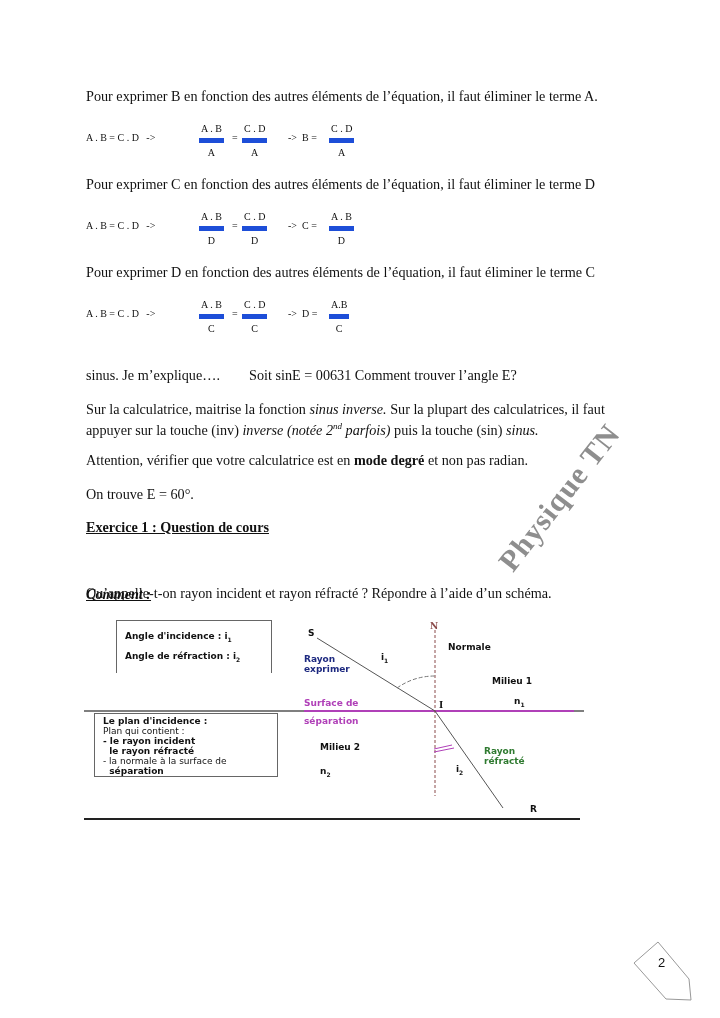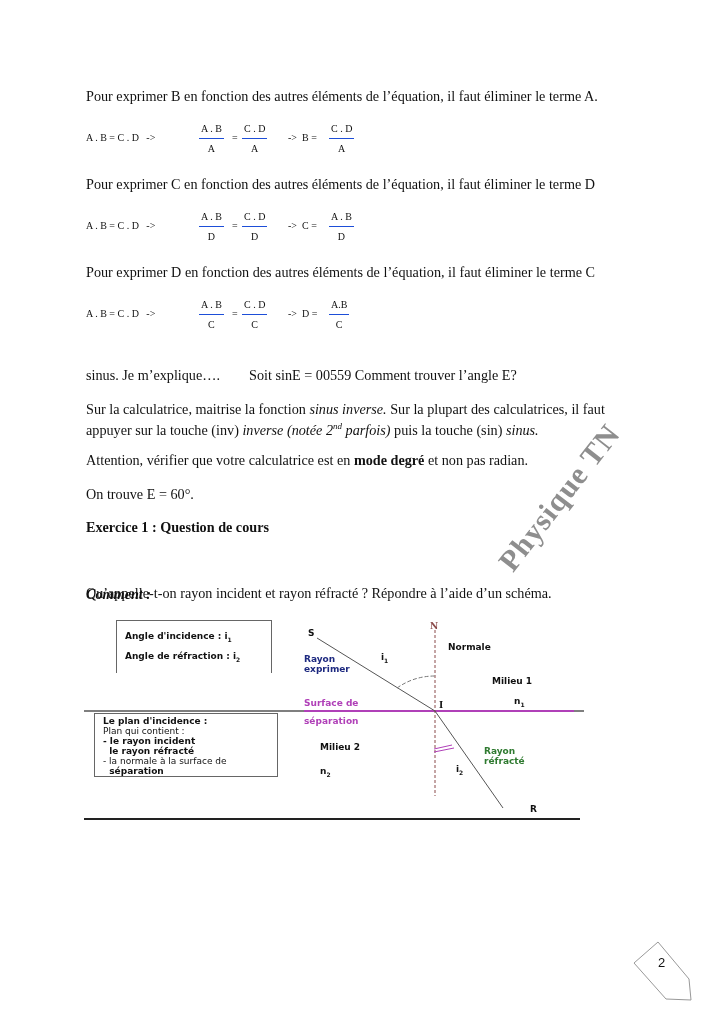--- a/index.html
+++ b/index.html
@@ -3,26 +3,26 @@
 <meta charset="utf-8">
 <style>
   html, body { margin: 0; padding: 0; background: #ffffff; }
   body { width: 720px; height: 1018px; position: relative; overflow: hidden;
          font-family: "Liberation Serif", "DejaVu Serif", serif; color: #111; }
   .p { position: absolute; left: 86px; font-size: 14.2px; line-height: 17px; white-space: nowrap; }
   .eq { position: absolute; left: 86px; height: 40px; font-size: 10px; }
   .eq .lhs { position: absolute; top: 12px; left: 0; white-space: pre; }
   .eq .arrow { position: absolute; top: 12px; white-space: pre; }
   .frac { position: absolute; top: 0; display: inline-block; text-align: center; }
-  .frac .num { display: block; border-bottom: 1px solid #1d4ed8; padding: 0 2px 1px; line-height: 17px; }
+  .frac .num { display: block; border-bottom: 5px solid #1d4ed8; padding: 0 2px 1px; line-height: 17px; }
   .frac .den { display: block; line-height: 19px; }
   .eqsign { position: absolute; top: 12px; }
   .bold { font-weight: bold; }
   .ital { font-style: italic; }
-  .ul { }
+  .ul { text-decoration: underline; }
   .watermark { position: absolute; left: 505px; top: 550px; transform: rotate(-52deg);
                transform-origin: left center; font-family: "Liberation Serif", serif;
                font-weight: bold; font-size: 30px; color: #8e8e8e; letter-spacing: 1px; white-space: nowrap; }
   .diagram { position: absolute; left: 84px; top: 616px; width: 500px; height: 210px; }
   .dlabel { position: absolute; font-family: "DejaVu Sans", sans-serif; font-weight: bold; font-size: 9px; white-space: nowrap; line-height: 10px; }
   .boxA { position: absolute; left: 32px; top: 4px; width: 154px; height: 52px; border: 1px solid #666; border-top: 1px solid #666; border-bottom: none; background: #fff; }
   .boxB { position: absolute; left: 10px; top: 97px; width: 182px; height: 62px; border: 1px solid #666; background: #fff; }
   .pagebadge { position: absolute; left: 625px; top: 930px; width: 80px; height: 80px; }
 </style>
 </head>
@@ -85,21 +85,21 @@
   <span class="frac" style="left:243px">
     <span class="num">A.B</span>
     <span class="den">C</span>
   </span>
 </div>
 
 <div class="p" style="top:350px">
   <br>
   <span>sinus. Je m’explique….</span>
   <span style="display:inline-block; width:22px"></span>
-  <span>Soit   sinE = 00559  Comment trouver l’angle E?</span>
+  <span>Soit   sinE = 00631  Comment trouver l’angle E?</span>
 </div>
 
 <div class="p" style="top:401px">
   <span>Sur la calculatrice, maitrise la fonction </span><span class="ital">sinus inverse.</span><span> Sur la plupart des calculatrices, il faut</span><br>
   <span>appuyer sur la touche (inv) </span><span class="ital">inverse (notée 2</span><sup class="ital" style="font-size:9px">nd</sup><span class="ital"> parfois)</span><span> puis la touche (sin) </span><span class="ital">sinus.</span>
 </div>
 
 <div class="p" style="top:452px">
   <span>Attention, vérifier que votre calculatrice est en </span><span class="bold">mode degré</span><span> et non pas radian.</span>
 </div>

